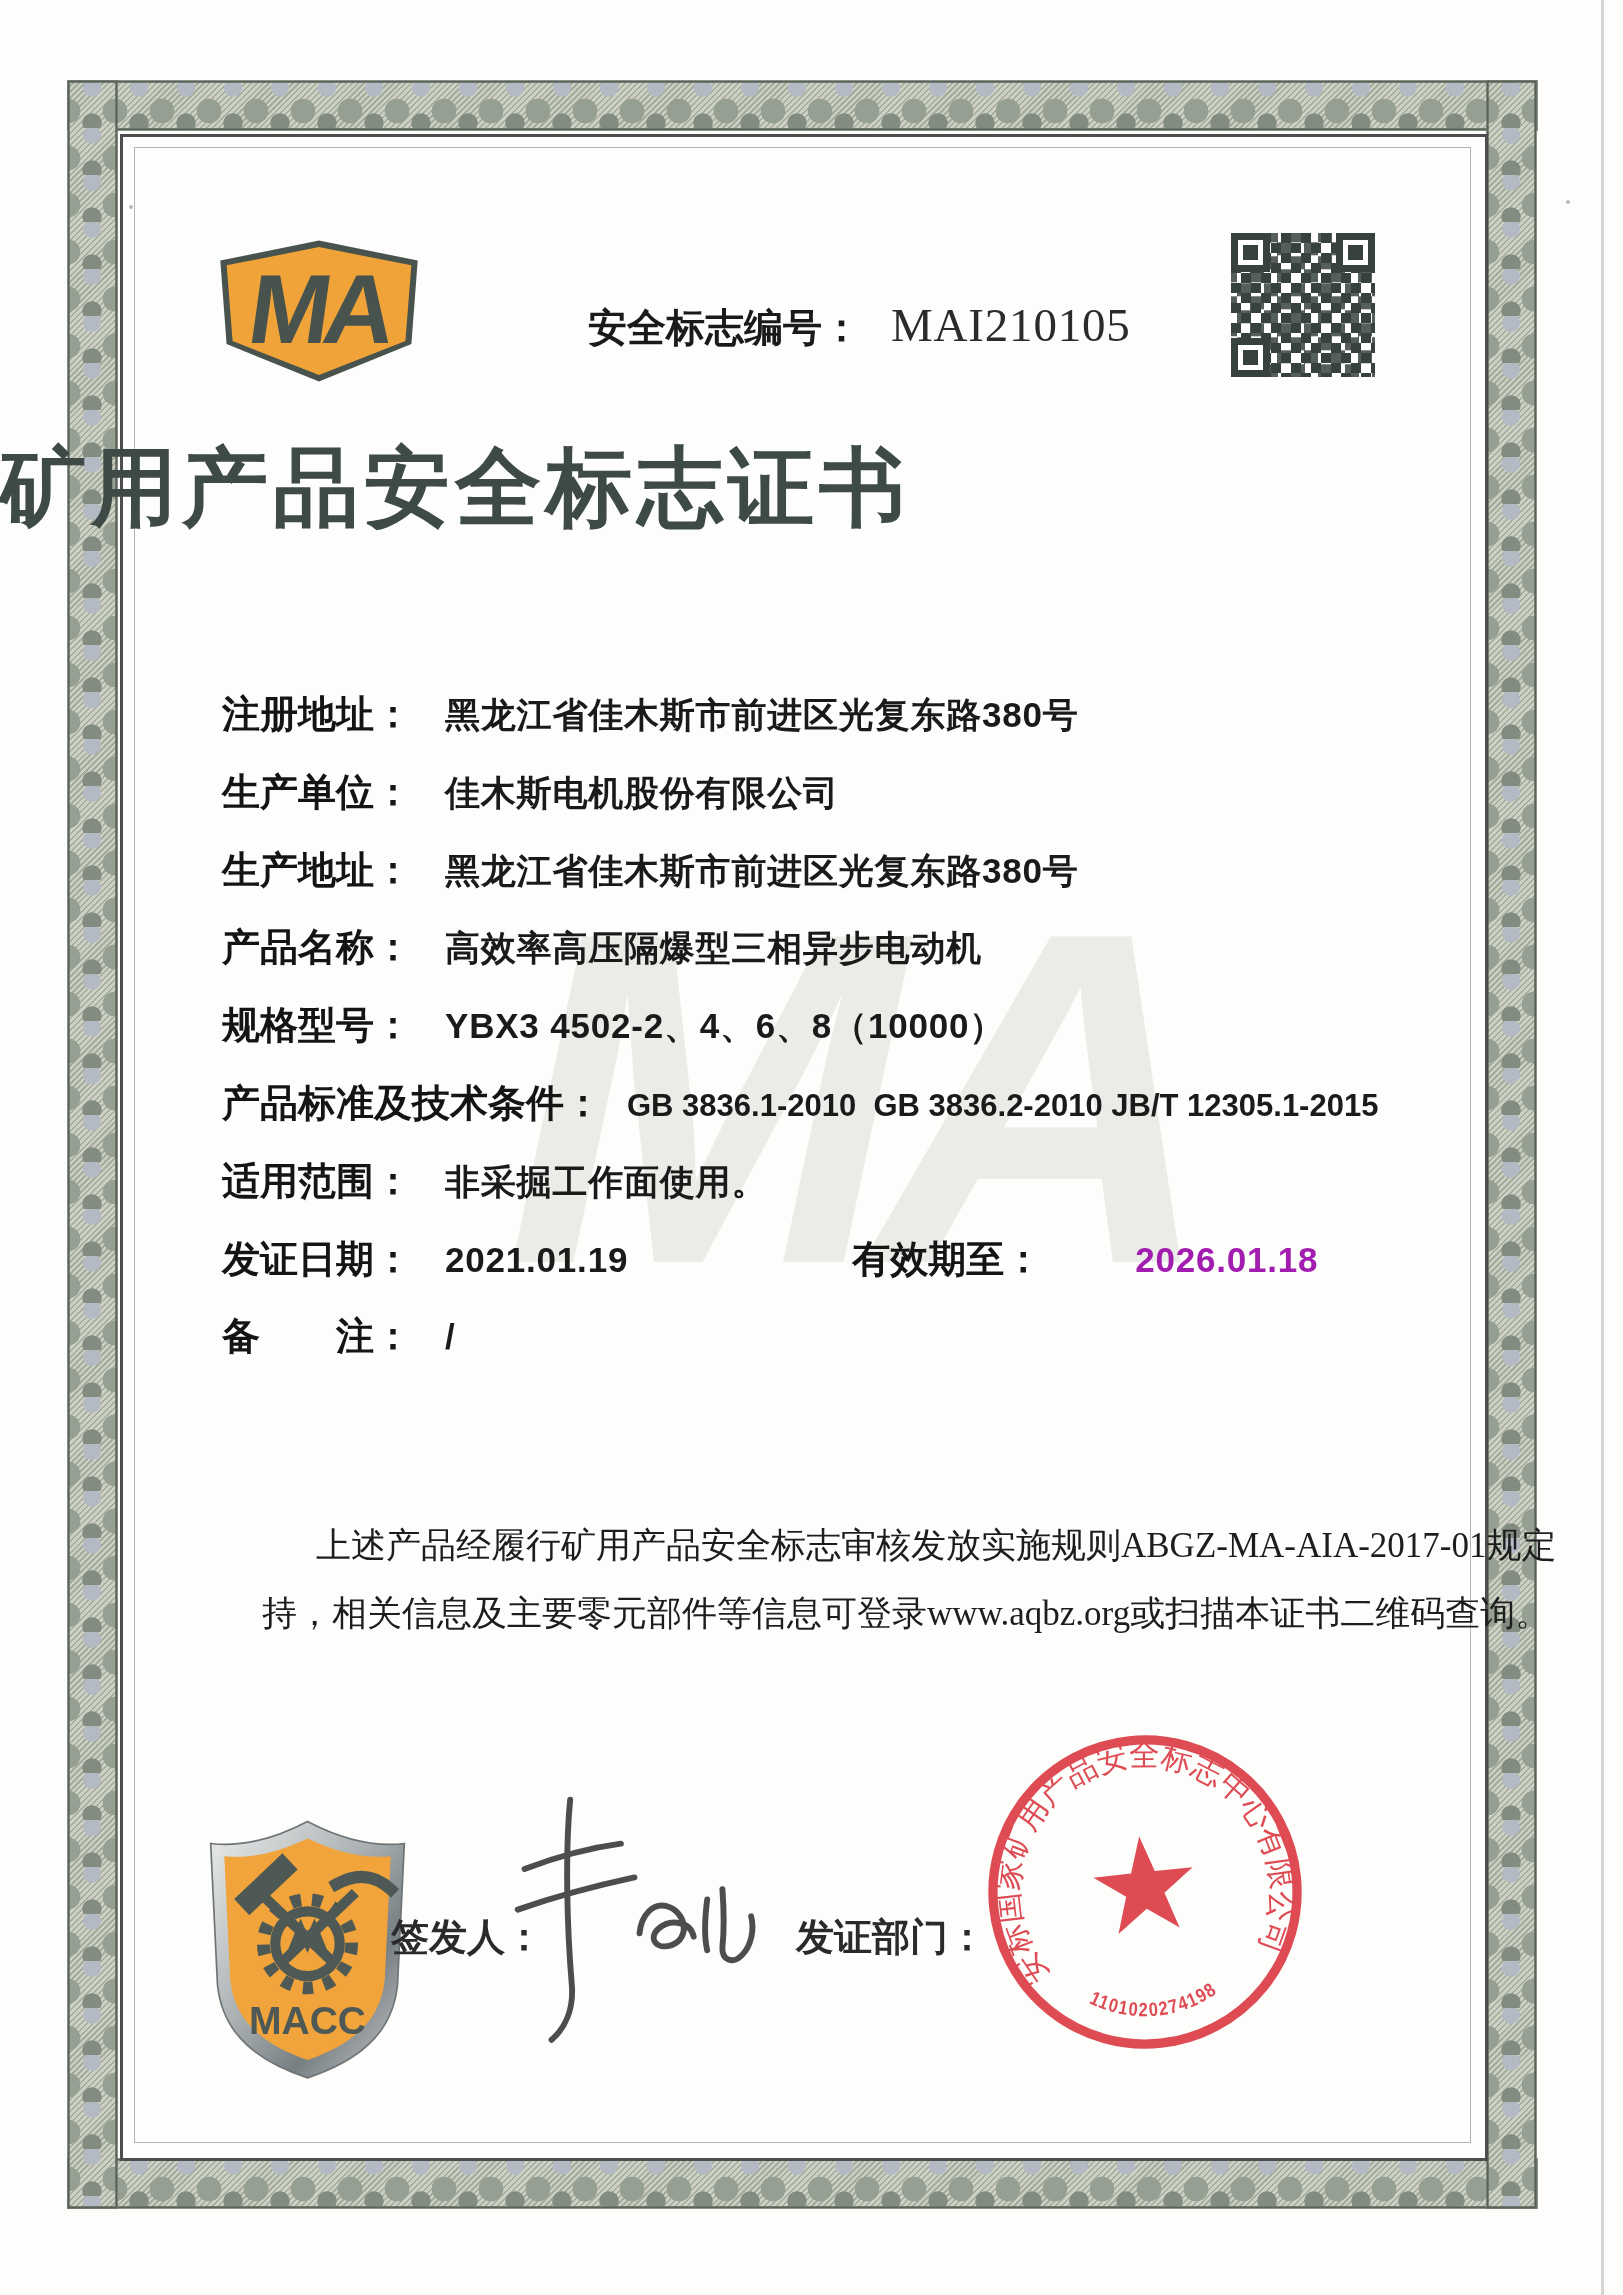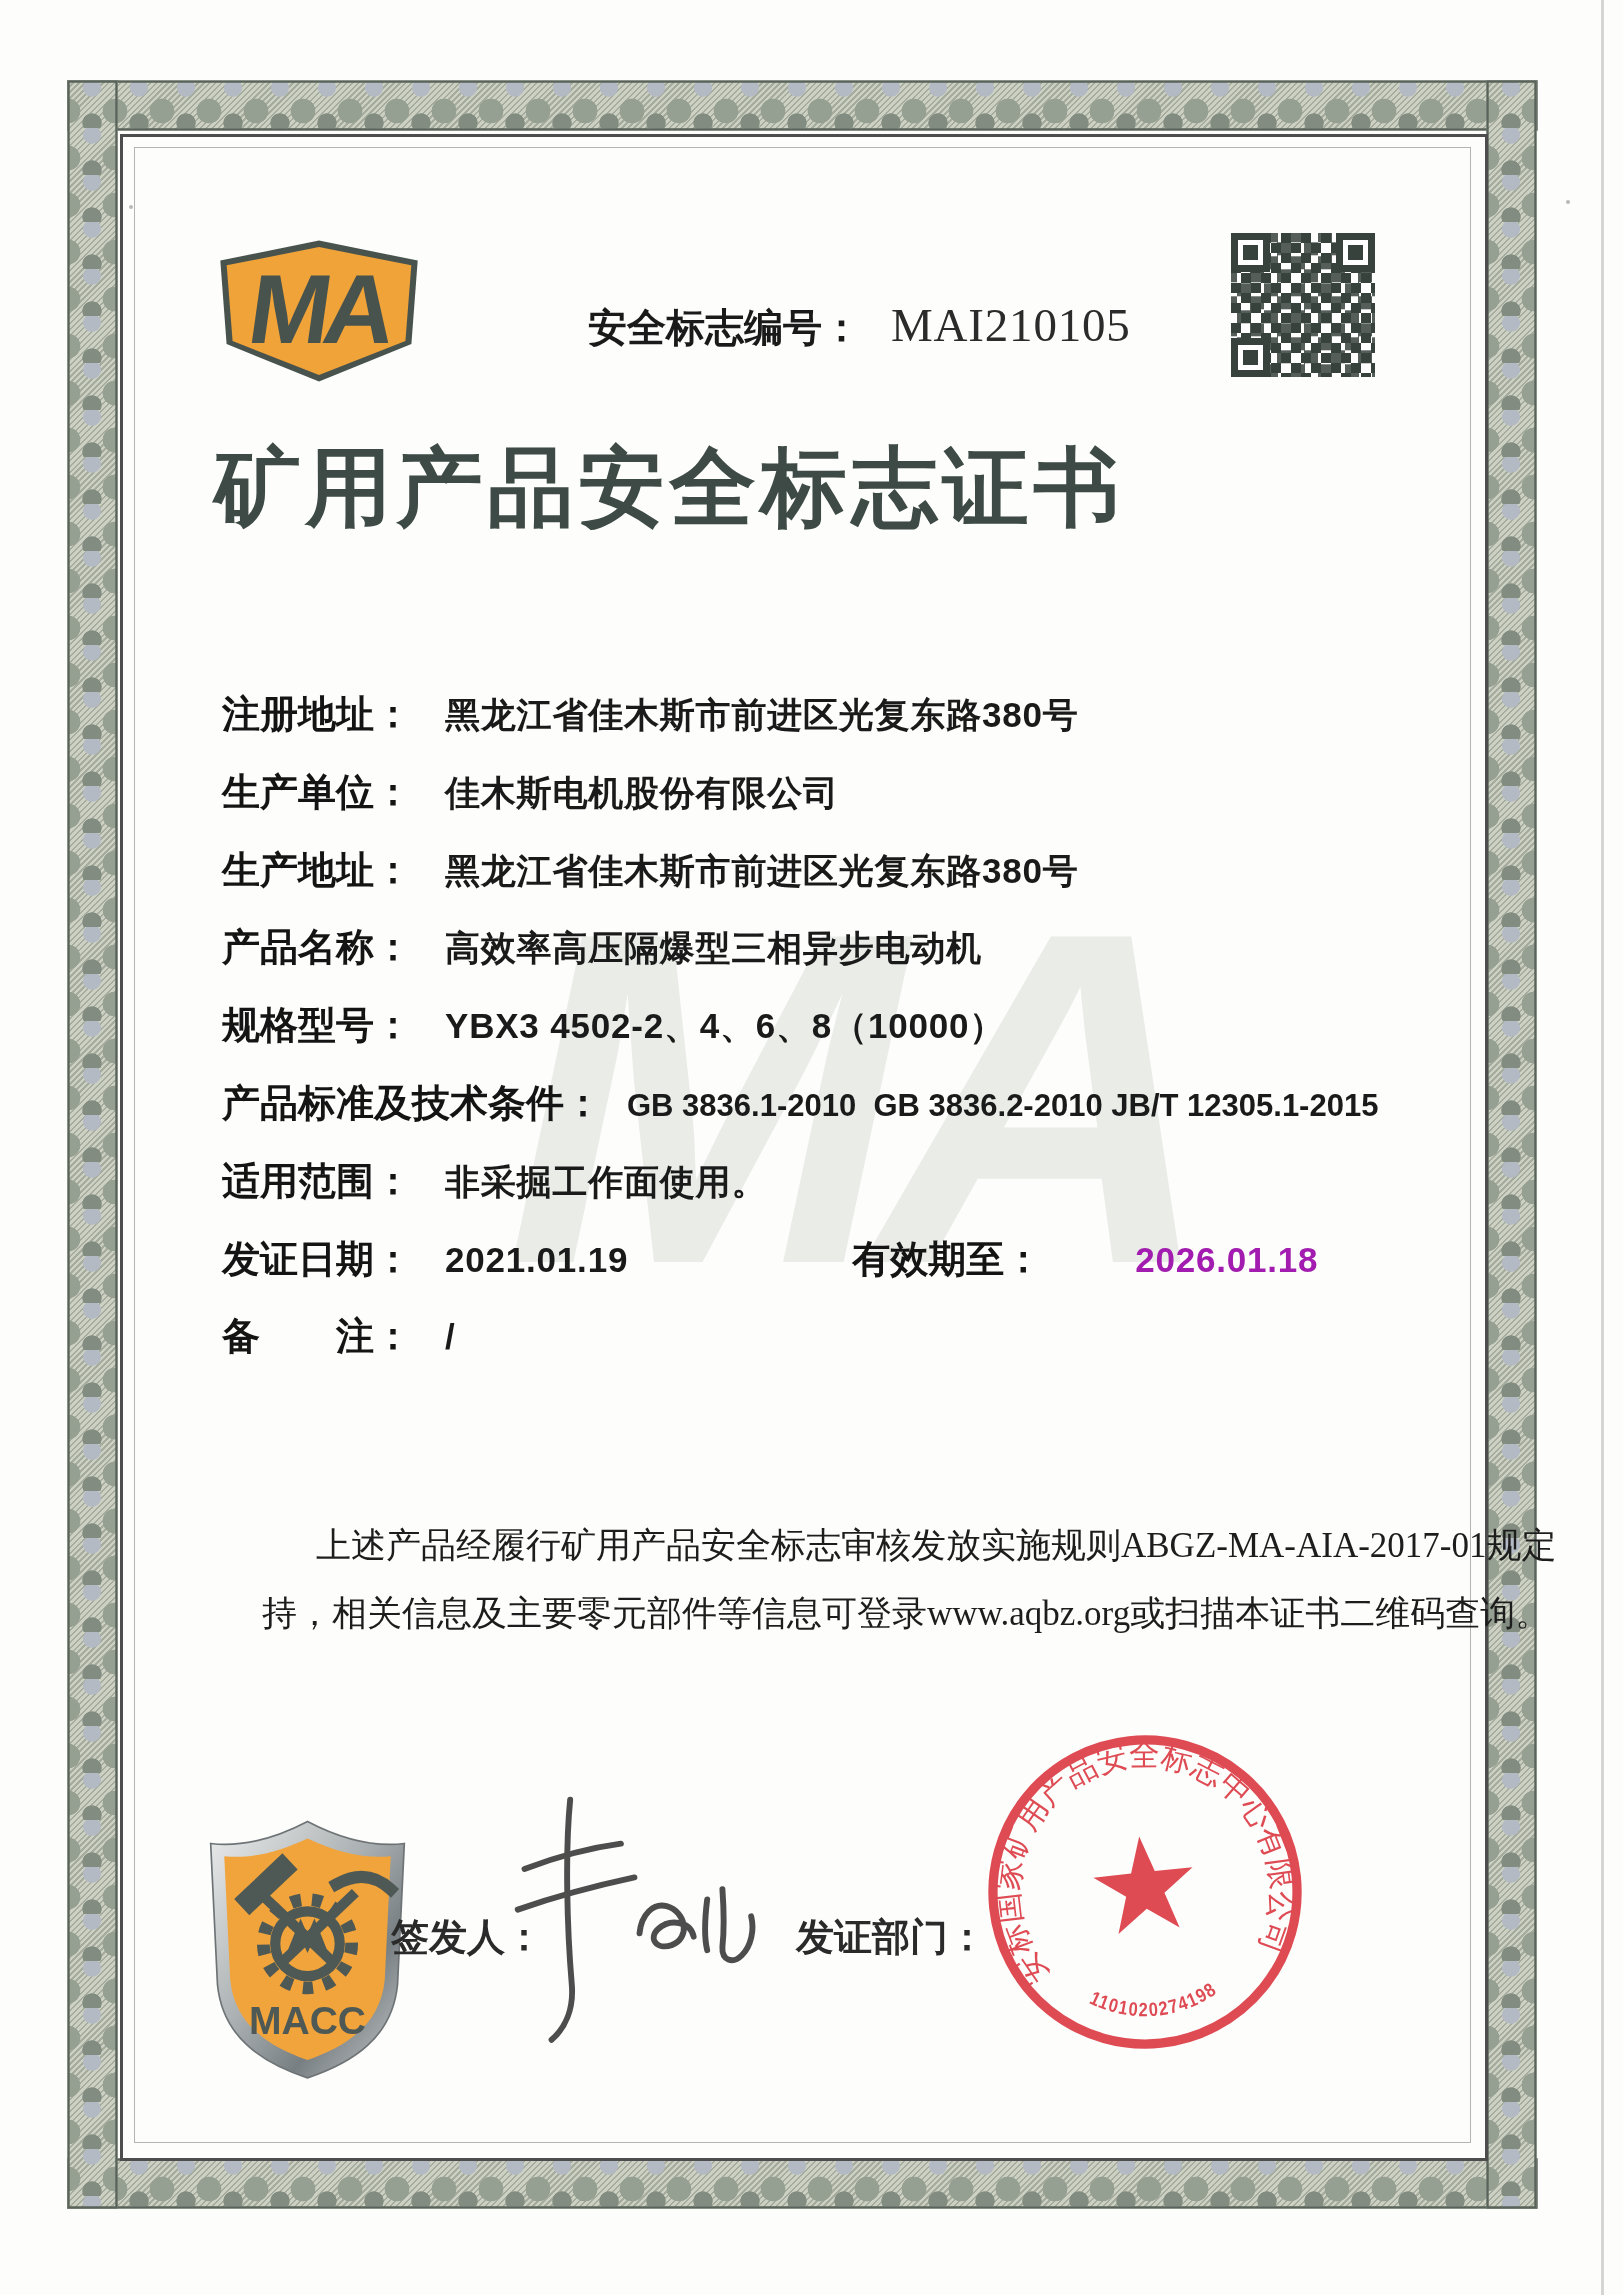--- a/index.html
+++ b/index.html
@@ -54,21 +54,21 @@
   .qr-n1,.qr-n2{position:absolute;inset:0;}
   .qr-n1{background:conic-gradient(#38423d 25%, transparent 0 50%, #38423d 0 75%, transparent 0);
     background-size:20px 20px;}
   .qr-n2{background:conic-gradient(#38423d 25%, transparent 0 50%, #38423d 0 75%, transparent 0);
     background-size:27px 27px;background-position:6px 9.3px;opacity:.85;}
   .finder{position:absolute;width:39px;height:39px;background:#fff;border:7.6px solid #38423d;box-sizing:border-box;}
   .finder::after{content:"";position:absolute;inset:5px;background:#38423d;}
   .finder.tl{left:0;top:0;} .finder.tr{right:0;top:0;} .finder.bl{left:0;bottom:0;}
 
   
-  .title{left:0;top:430px;width:1339px;text-align:center;z-index:3;
+  .title{left:0;top:430px;width:1339px;z-index:3;
     font-family:"Liberation Serif","DejaVu Serif",serif;font-weight:bold;font-size:86px;
     letter-spacing:5px;color:#3d4a45;}
 
   
   .row{left:222px;z-index:3;white-space:nowrap;}
   .flabel{display:inline-block;min-width:223px;font-size:38px;font-weight:bold;color:#141414;white-space:pre;}
   .fvalue{font-size:35px;font-weight:600;color:#1a1a1a;letter-spacing:0.8px;white-space:pre;}
   .row-std .flabel{min-width:0;margin-right:25px;}
   .row-std .fvalue{font-size:31px;letter-spacing:0;}
   .flabel2{font-size:38px;font-weight:bold;color:#141414;margin-left:224px;white-space:pre;}

